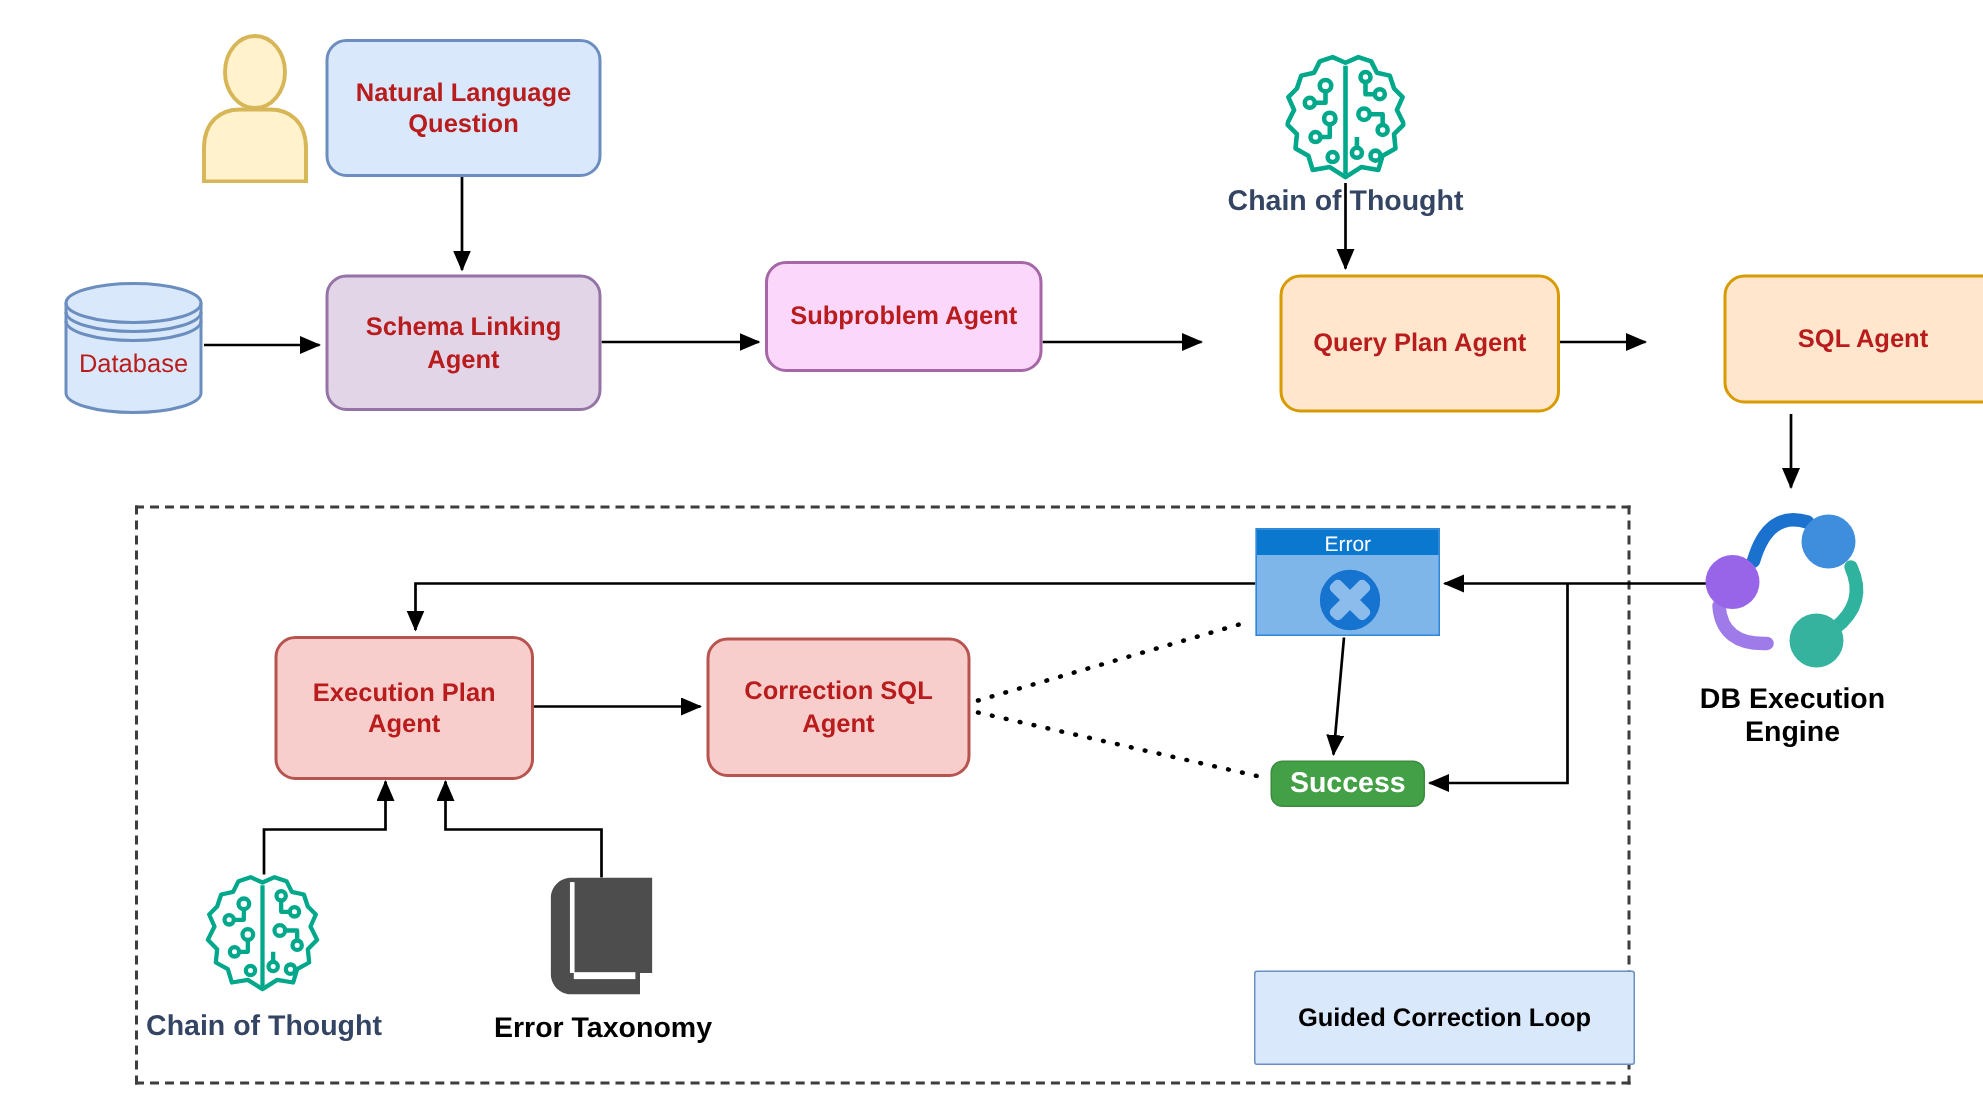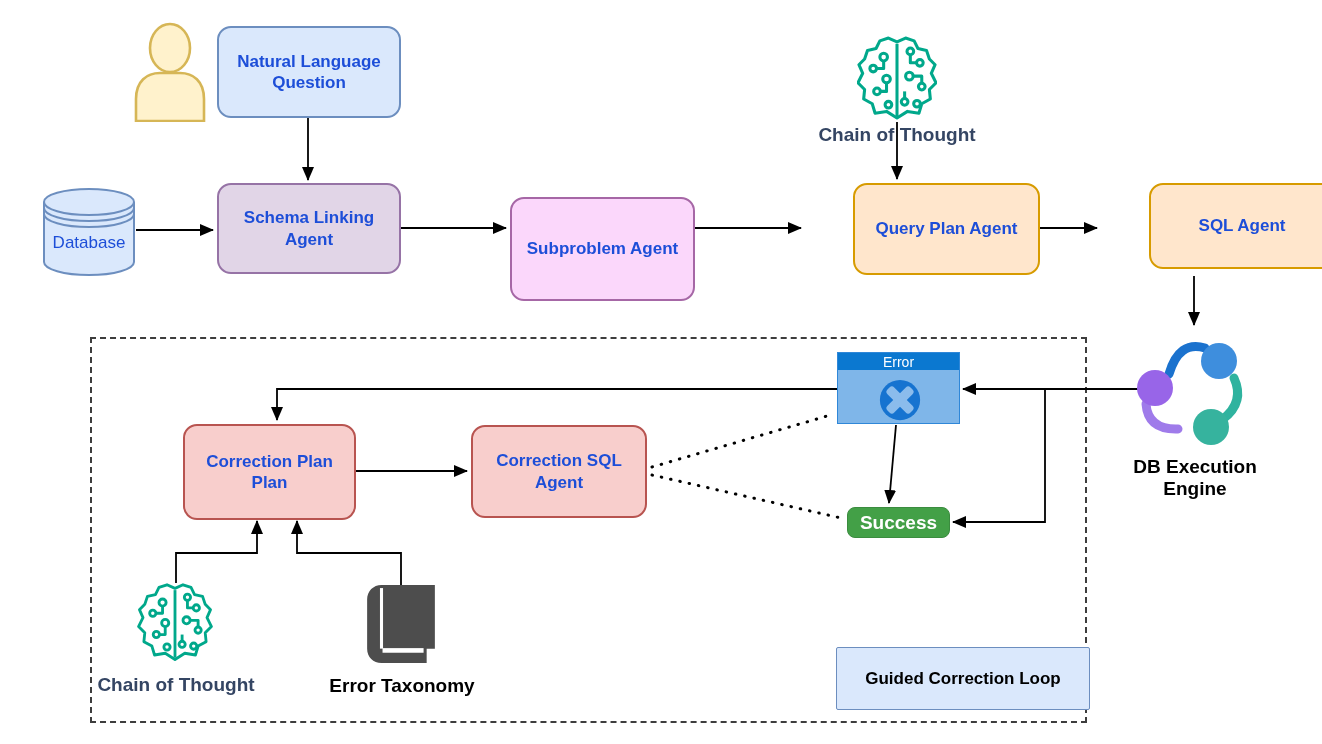--- a/index.html
+++ b/index.html
@@ -2,21 +2,21 @@
 <html><head>
 <meta charset="utf-8">
 <style>
   html,body{margin:0;padding:0;background:#fff;}
   #canvas{
     position:relative;width:1322px;height:744px;background:#ffffff;
     font-family:"Liberation Sans",sans-serif;overflow:hidden;
   }
   .node{
     position:absolute;display:flex;align-items:center;justify-content:center;
-    text-align:center;font-weight:bold;font-size:17px;line-height:1.25;color:#1d4ed8;
+    text-align:center;font-weight:bold;font-size:17px;line-height:1.25;color:#b91c1c;
     box-sizing:border-box;z-index:2;
   }
   .box{border:2px solid;border-radius:14px;padding:6px;}
   .blue  {background:#DAE8FC;border-color:#6C8EBF;}
   .purple{background:#E1D5E7;border-color:#9673A6;}
   .pink  {background:#FBD7FB;border-color:#A667A6;}
   .orange{background:#FFE6CC;border-color:#D79B00;margin-left:48px;}
   .red   {background:#F8CECC;border-color:#B85450;}
   .icon-label{position:absolute;text-align:center;font-weight:bold;font-size:19px;color:#000;z-index:2;}
   .navy{color:#344563;}
@@ -125,21 +125,21 @@
       <path d="M2 22 C2 29.2 22 35 47 35 C72 35 92 29.2 92 22" fill="none" stroke="#6C8EBF" stroke-width="2"></path>
       <path d="M2 28 C2 35.2 22 41 47 41 C72 41 92 35.2 92 28" fill="none" stroke="#6C8EBF" stroke-width="2"></path>
     </svg>
     <span class="db-label">Database</span>
   </div>
 
   <div class="node box purple" style="left:217px;top:183px;width:184px;height:91px">
     <span>Schema Linking Agent</span>
   </div>
 
-  <div class="node box pink" style="left:510px;top:197px;width:185px;height:104px">
+  <div class="node box pink" style="left:510px;top:174px;width:185px;height:74px">
     <span>Subproblem Agent</span>
   </div>
 
   <svg class="icon" style="left:857px;top:36px" width="80" height="86" viewBox="0 0 84 90">
     <use href="#brain-shape"></use>
   </svg>
   <div class="icon-label navy" style="left:817px;top:124px;width:160px">Chain of Thought</div>
 
   <div class="node box orange" style="left:805px;top:183px;width:187px;height:92px">
     <span>Query Plan Agent</span>
@@ -168,21 +168,21 @@
         <rect x="19" y="7" width="10" height="34" rx="3.5" transform="rotate(-45 24 24)"></rect>
       </g>
     </svg>
   </div>
 
   <div id="success-box">
     <span>Success</span>
   </div>
 
   <div class="node box red" style="left:183px;top:424px;width:173px;height:96px">
-    <span>Correction Plan Plan</span>
+    <span>Execution Plan Agent</span>
   </div>
 
   <div class="node box red" style="left:471px;top:425px;width:176px;height:93px">
     <span>Correction SQL Agent</span>
   </div>
 
   <svg class="icon" style="left:136px;top:583px" width="78" height="80" viewBox="0 0 84 90">
     <use href="#brain-shape"></use>
   </svg>
   <div class="icon-label navy" style="left:96px;top:674px;width:160px">Chain of Thought</div>

